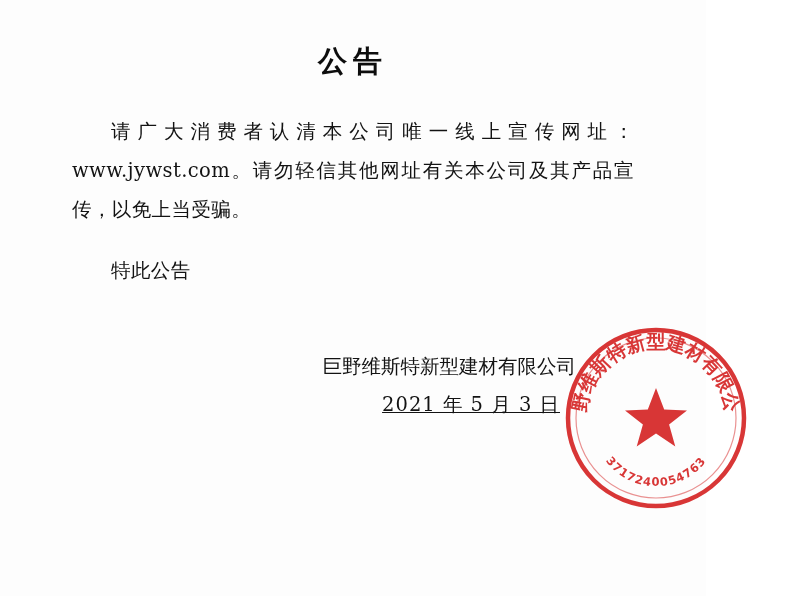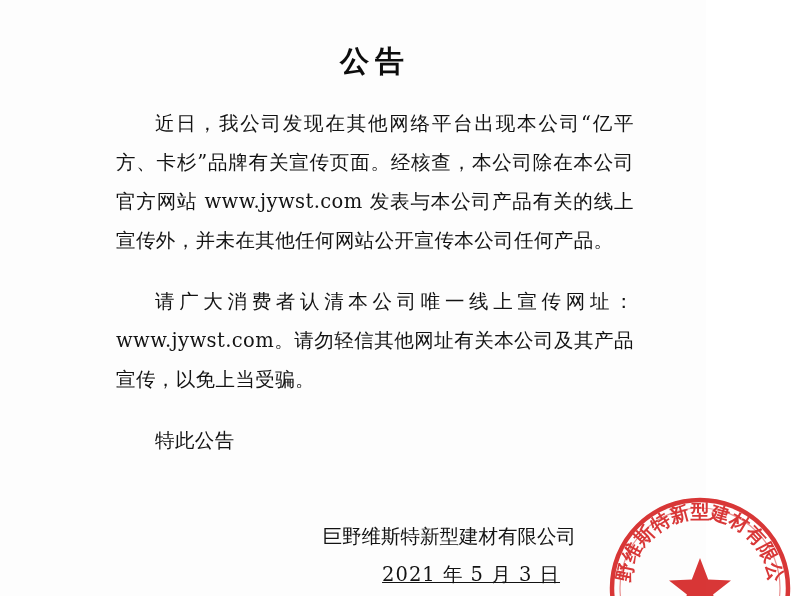--- a/index.html
+++ b/index.html
@@ -14,21 +14,21 @@
     color: #111111;
     overflow: hidden;
     position: relative;
   }
   .page {
     position: relative;
     width: 706px;
     height: 596px;
     background: #fdfdfd;
     box-sizing: border-box;
-    padding: 34px 72px 0 116px;
+    padding: 34px 72px 0 72px;
   }
   .doc-title {
     text-align: center;
     font-size: 29px;
     font-weight: 700;
     letter-spacing: 6px;
     margin: 8px 0 22px 0;
     font-family: "DejaVu Serif", "Liberation Serif", serif;
     color: #0d0d0d;
   }
@@ -117,23 +117,20 @@
     letter-spacing: 1px;
   }
 </style>
 </head>
 <body>
 
 <div class="page">
 
   <div class="doc-title">公告</div>
 
-  <div class="para-block">
-    <p class="para indent">近日，我公司发现在其他网络平台出现本公司“亿平方、卡杉”品牌有关宣传页面。经核查，本公司除在本公司官方网站 www.jywst.com 发表与本公司产品有关的线上宣传外，并未在其他任何网站公开宣传本公司任何产品。</p>
-  </div>
 
   <div class="spacer-sm"></div>
 
   <div class="para-block">
     <p class="para indent">请广大消费者认清本公司唯一线上宣传网址：www.jywst.com。请勿轻信其他网址有关本公司及其产品宣传，以免上当受骗。</p>
   </div>
 
   <div class="spacer-sm"></div>
 
   <div class="para-block">

